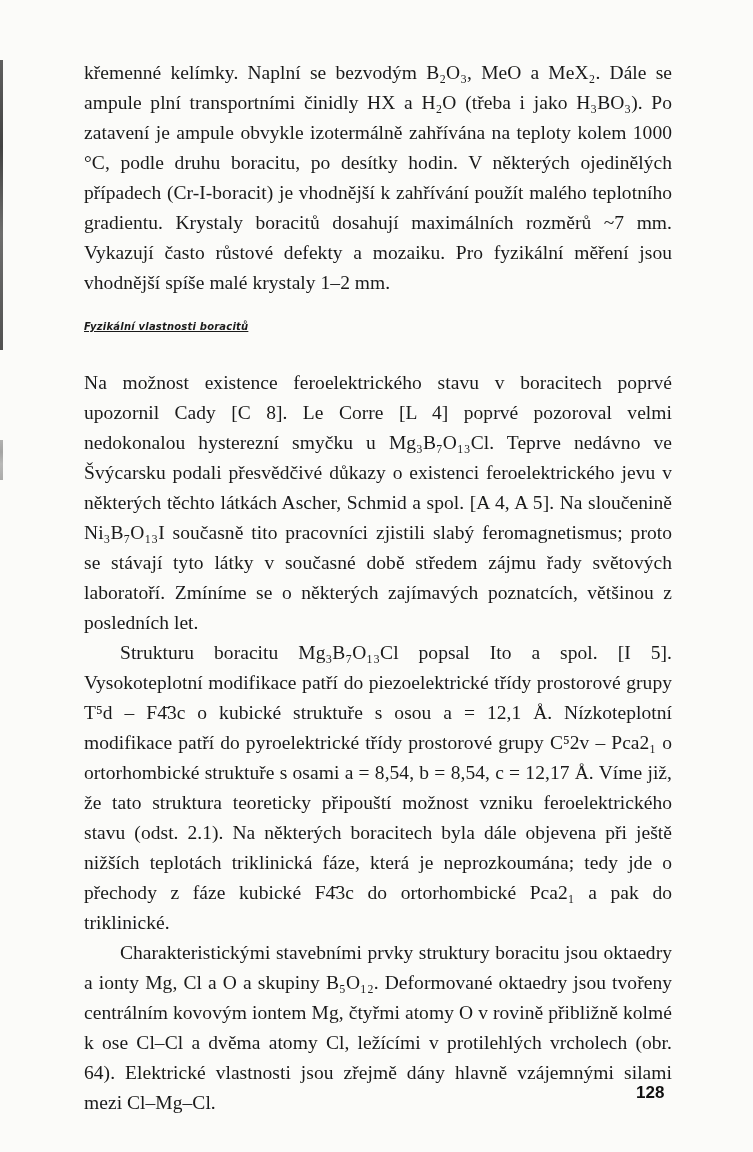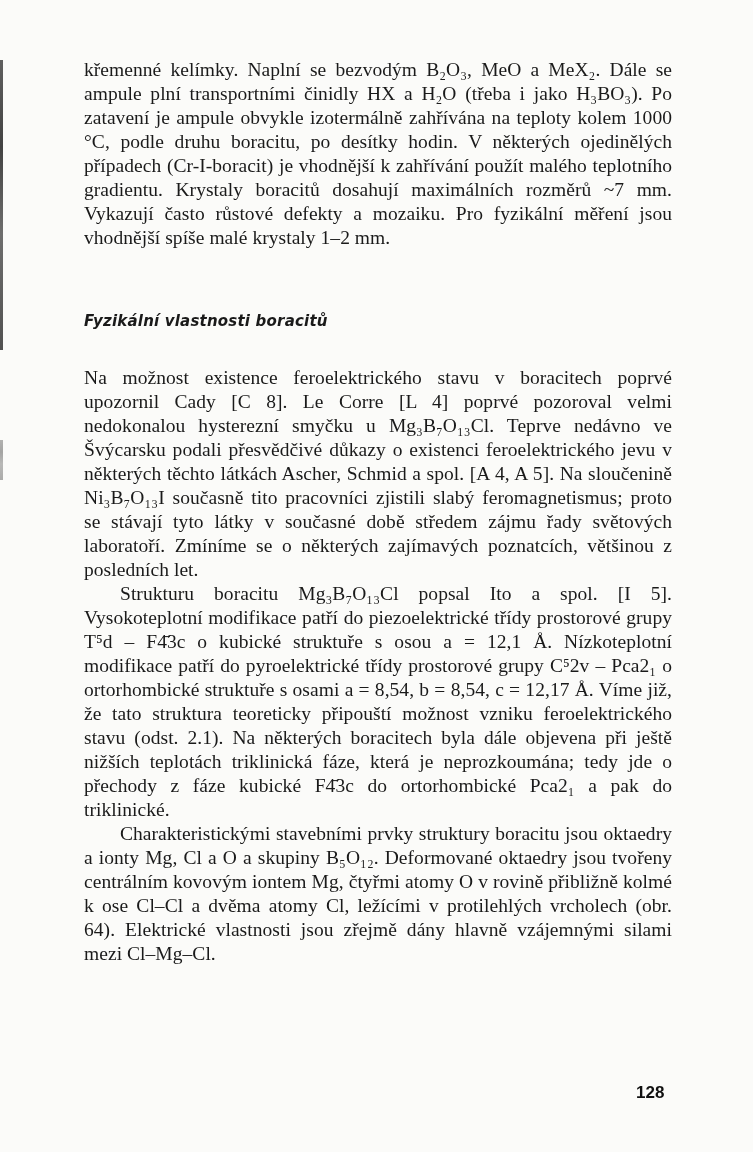--- a/index.html
+++ b/index.html
@@ -30,35 +30,36 @@
       opacity: 0.4;
     }
     .content {
       position: absolute;
       left: 84px;
       top: 58px;
       width: 588px;
     }
     .para {
       font-size: 19.5px;
-      line-height: 24px;
+      line-height: 30px;
       text-align: justify;
       margin: 0;
       letter-spacing: 0.05px;
     }
     .para.indent {
       text-indent: 36px;
     }
     .section-heading {
       font-family: "DejaVu Sans", "Liberation Sans", sans-serif;
       font-style: italic;
       font-weight: bold;
-      font-size: 15px;
-      margin: 62px 0 36px 0;
+      font-size: 10px;
+      margin: 23px 0 36px 0;
       letter-spacing: 0.2px;
+      text-decoration: underline;
     }
     .page-number {
       position: absolute;
       left: 636px;
       top: 1083px;
       font-family: "Liberation Sans", "DejaVu Sans", sans-serif;
       font-weight: bold;
       font-size: 17px;
       color: #111;
     }

